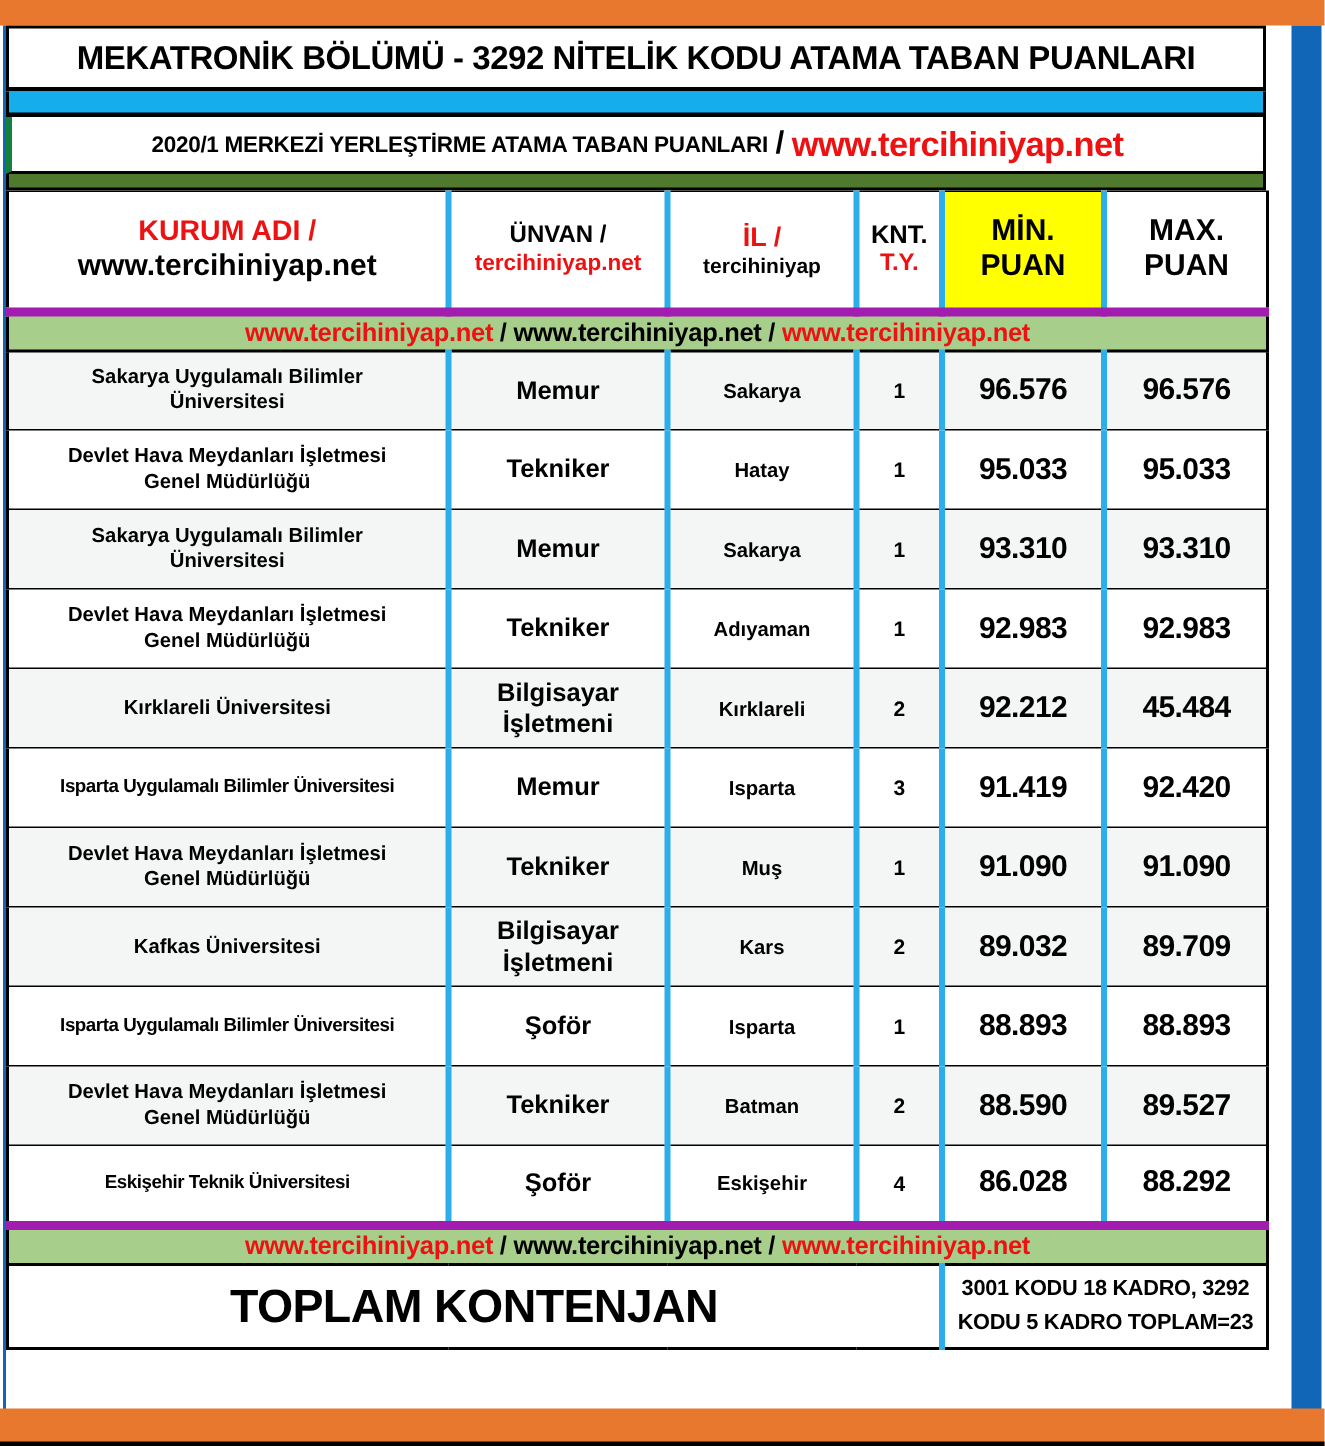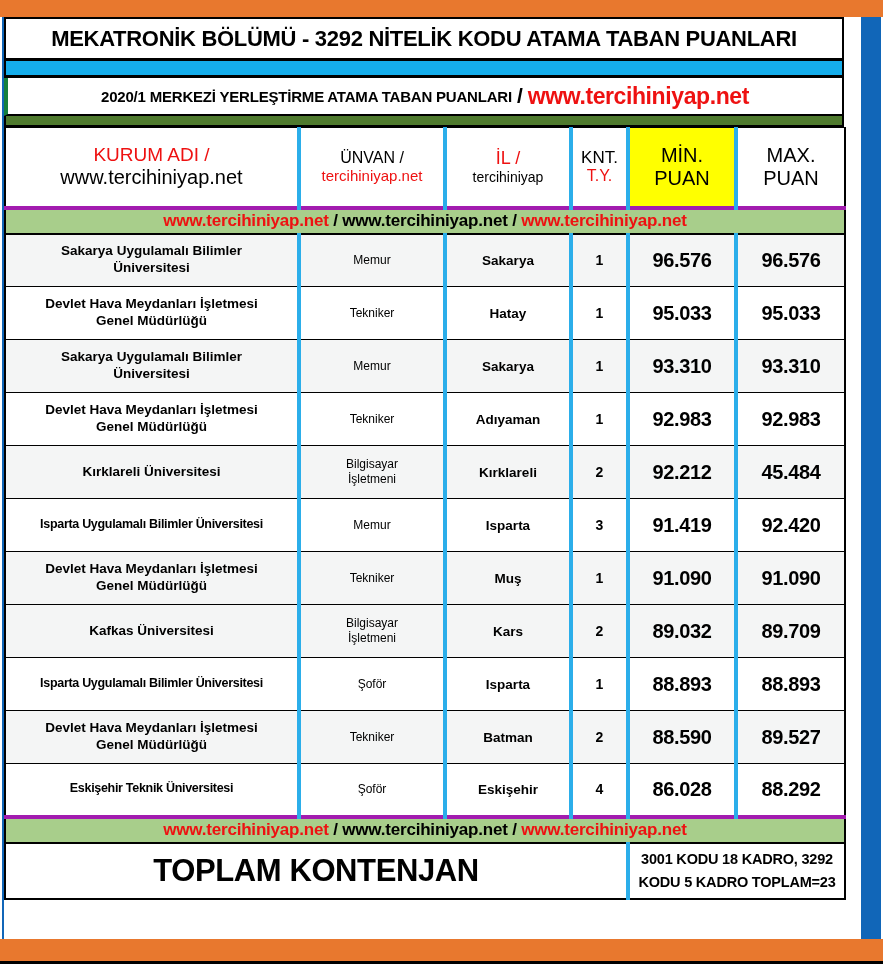--- a/index.html
+++ b/index.html
@@ -134,21 +134,21 @@
   }
   .colsep {
     border-left: 4px solid #2BAEEA;
   }
   .outer-l { border-left: 2px solid #000000; }
   .outer-r { border-right: 2px solid #000000; }
 
   
   tr.hdr td {
     height: 80px;
-    font-weight: normal;
+    font-weight: bold;
     line-height: 1.15;
     background: #ffffff;
   }
   tr.hdr td.yellow { background: #FFFF00; }
   .h-red   { color: #EE1111; }
   .h-black { color: #000000; }
   .h-l1 { display:block; }
   .h-l2 { display:block; }
   td.c-kurum .h-l1 { font-size: 19px; }
   td.c-kurum .h-l2 { font-size: 20px; }
@@ -158,37 +158,37 @@
   td.c-il .h-l2 { font-size: 14px; }
   td.c-knt .h-l1 { font-size: 17px; }
   td.c-knt .h-l2 { font-size: 16px; }
   td.c-min .h-l1, td.c-min .h-l2,
   td.c-max .h-l1, td.c-max .h-l2 { font-size: 20px; }
 
   
   tr.greenband td {
     height: 26px;
     background: #A8CE8B;
-    border-top: 4px solid #a21caf;
+    border-top: 6px solid #a21caf;
     border-bottom: 2px solid #000000;
     font-size: 17px;
     font-weight: bold;
     letter-spacing: -0.2px;
     margin-left: 28px;
   }
   .g-red { color: #EE1111; }
   .g-black { color: #000000; }
 
   
   tr.data td { height: 53px; }
   tr.data.alt td { background: #F4F5F5; }
   tr.data.plain td { background: #ffffff; }
   td.v-kurum { font-size: 13.5px; font-weight: bold; line-height: 1.25; }
   td.v-kurum.narrow { font-size: 12.5px; letter-spacing: -0.3px; white-space: nowrap; }
-  td.v-unvan { font-size: 12px; font-weight: normal; line-height: 1.25; }
+  td.v-unvan { font-size: 17px; font-weight: bold; line-height: 1.25; }
   td.v-il    { font-size: 13.5px; font-weight: bold; }
   td.v-knt   { font-size: 14px; font-weight: bold; }
   td.v-min, td.v-max { font-size: 20px; font-weight: bold; letter-spacing: -0.4px; }
 
   
   tr.footer td {
     height: 56px;
     background: #ffffff;
     border-top: 1px solid #000000;
     border-bottom: 2px solid #000000;

